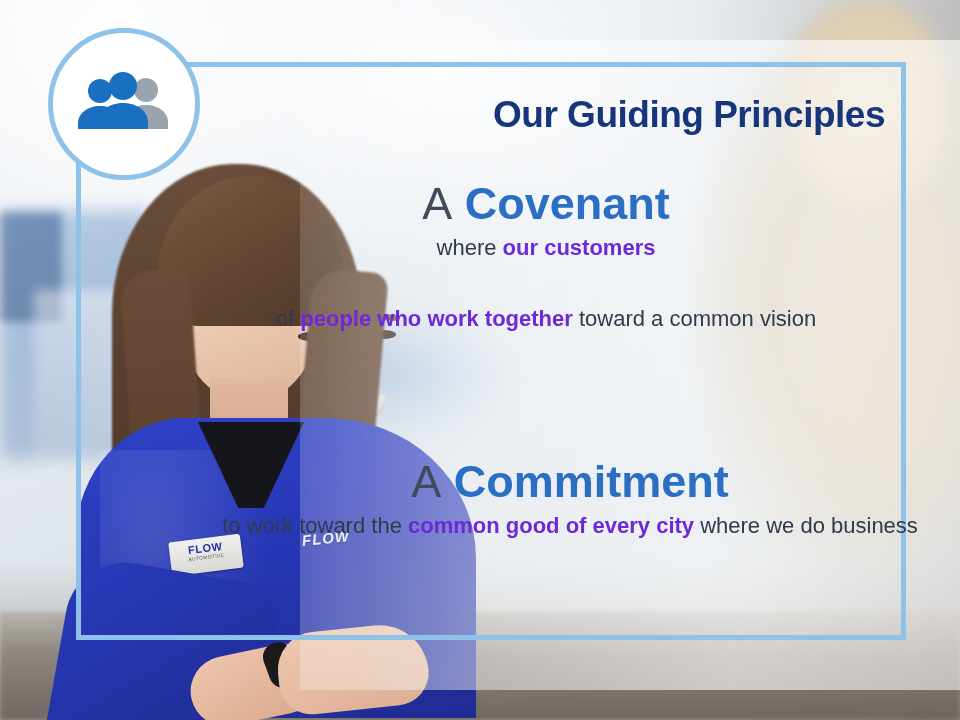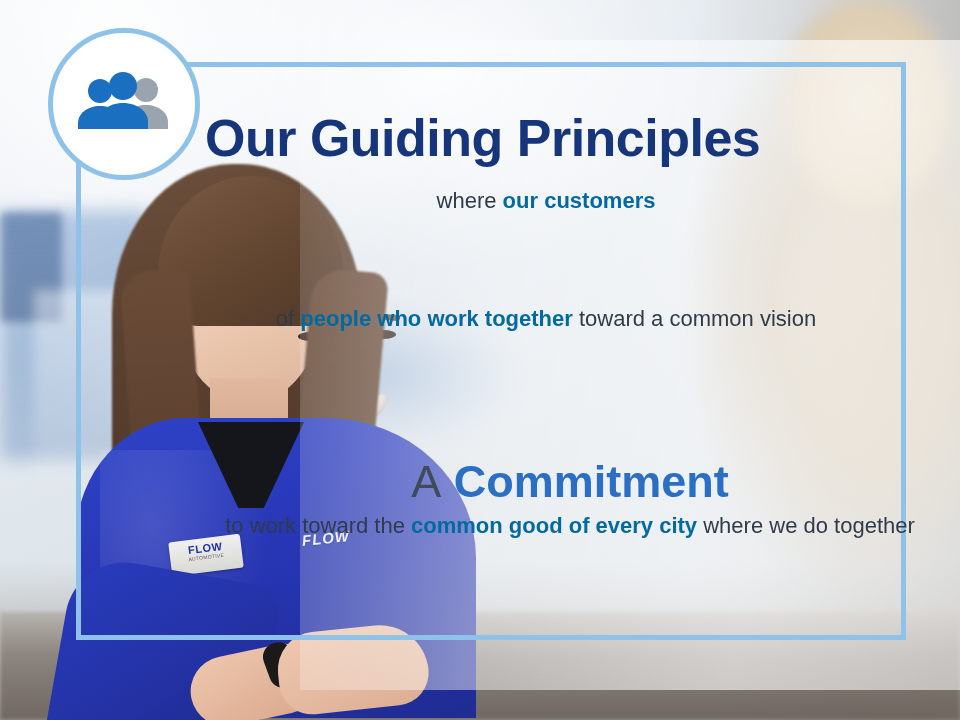--- a/index.html
+++ b/index.html
@@ -229,27 +229,26 @@
     border: 5px solid #8ec2e8;
     box-sizing: border-box;
     display: flex; align-items: center; justify-content: center;
   }
 
   
   .headline {
     position: absolute;
     left: 205px; top: 96px;
     width: 680px;
-    text-align: left;
-    font-size: 52px;
+    text-align: right;
+    font-size: 37px;
     font-weight: 700;
     color: #16357a;
     letter-spacing: -0.5px;
     line-height: 1;
-    margin-top: 16px;
   }
 
   .stanza { position: absolute; width: 700px; text-align: center; }
 
   .big-line {
     font-size: 45px;
     line-height: 1.05;
     color: #2a6fc4;
     font-weight: 700;
   }
@@ -257,21 +256,21 @@
     font-weight: 400;
     color: #3f4a5a;
   }
   .sub-line {
     font-size: 22px;
     color: #2f3b4a;
     font-weight: 400;
     line-height: 1.35;
     margin-top: 6px;
   }
-  .sub-line b { font-weight: 700; color: #0369a1; }
+  .sub-line b { font-weight: 700; color: #6d28d9; }
 
   .s1 { left: 196px; top: 180px; }
   .s2 { left: 196px; top: 298px; }
   .s3 { left: 196px; top: 458px; margin-left: 24px; }
 </style>
 </head>
 <body>
 
 <div id="stage">
 
@@ -326,34 +325,38 @@
 
         <circle cx="47" cy="16" r="14" fill="#1b6fc0"></circle>
         <path d="M47 33c-15 0-25 9-25 19v7h50v-7c0-10-10-19-25-19z" fill="#1b6fc0"></path>
       </svg>
     </span>
   </div>
 
   <div class="headline">Our Guiding Principles</div>
 
   <div class="stanza s1">
+    <div class="big-line">
+      <span class="article">A</span>
+      <span>Covenant</span>
+    </div>
     <div class="sub-line">
       <span>where </span><b>our customers</b>
     </div>
   </div>
 
   <div class="stanza s2">
     <div class="sub-line">
       <span>of </span><b>people who work together</b><span> toward a common vision</span>
     </div>
   </div>
 
   <div class="stanza s3">
     <div class="big-line">
       <span class="article">A</span>
       <span>Commitment</span>
     </div>
     <div class="sub-line">
-      <span>to work toward the </span><b>common good of every city</b><span> where we do together</span>
+      <span>to work toward the </span><b>common good of every city</b><span> where we do business</span>
     </div>
   </div>
 
 </div>
 
 </body></html>

